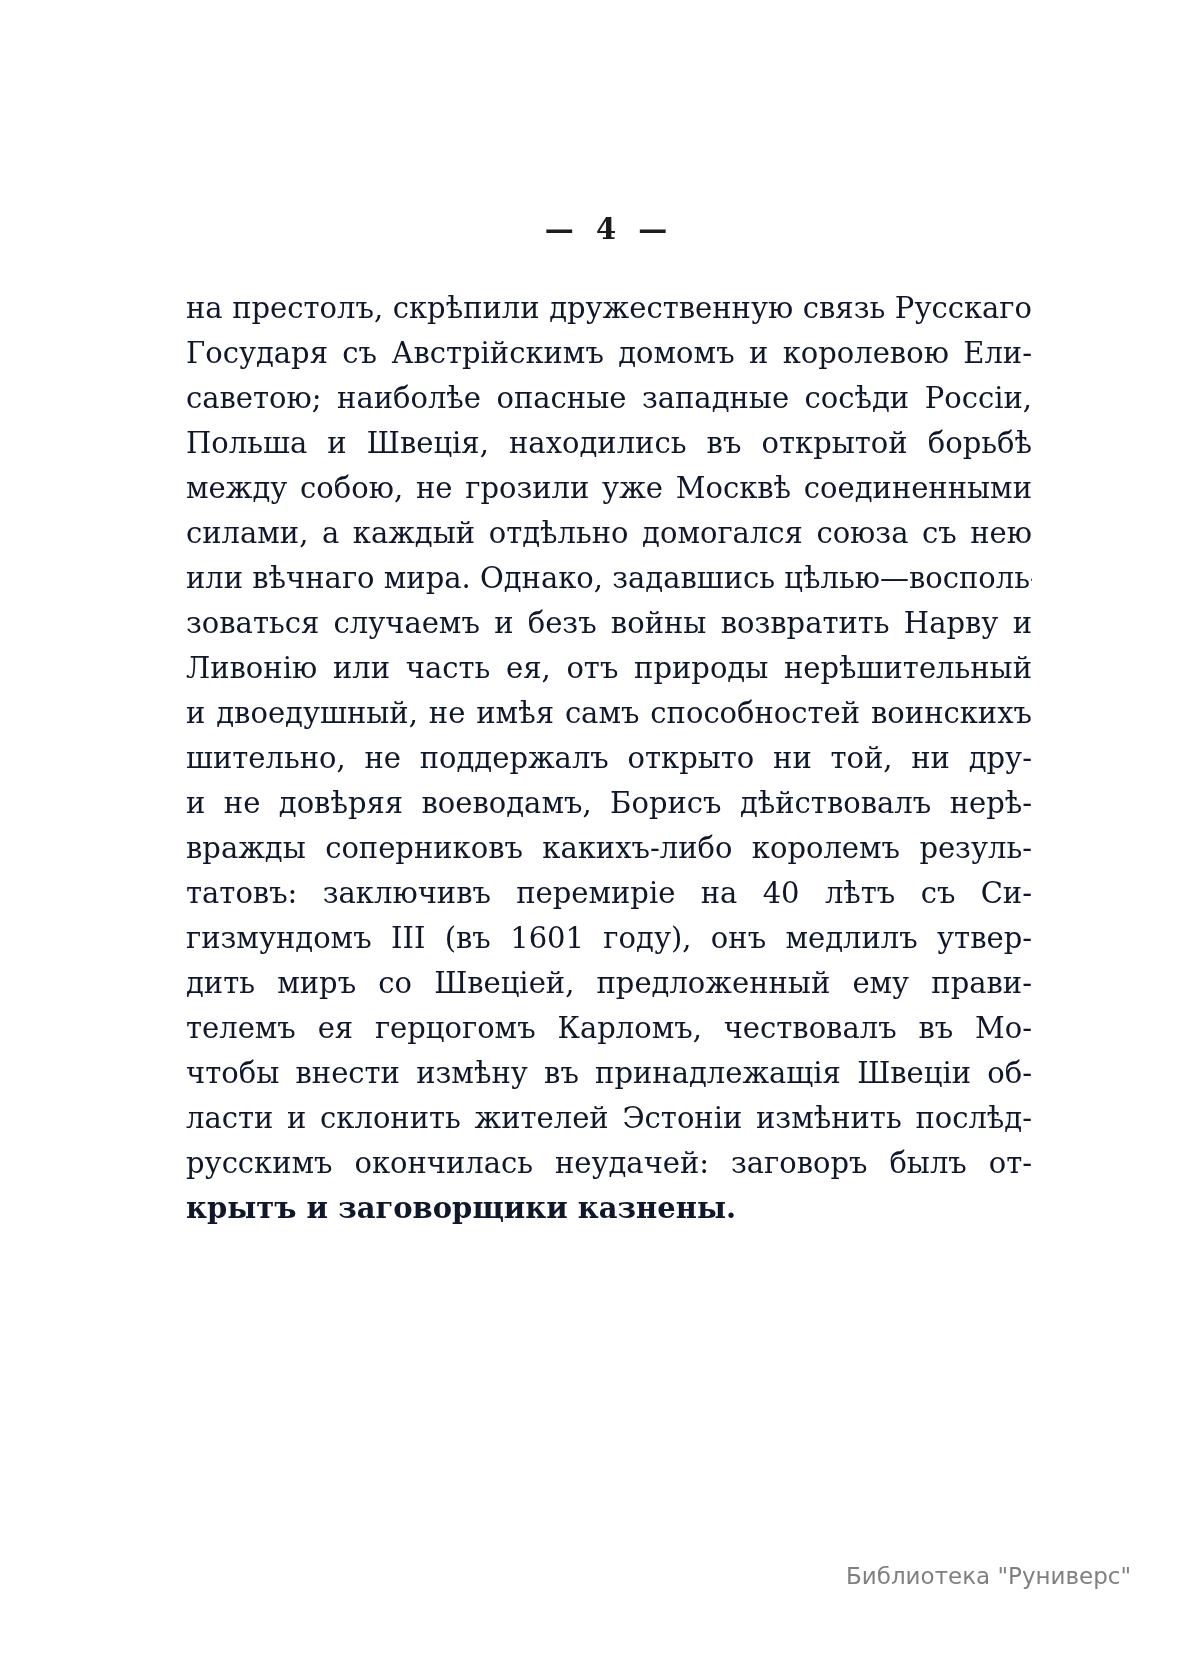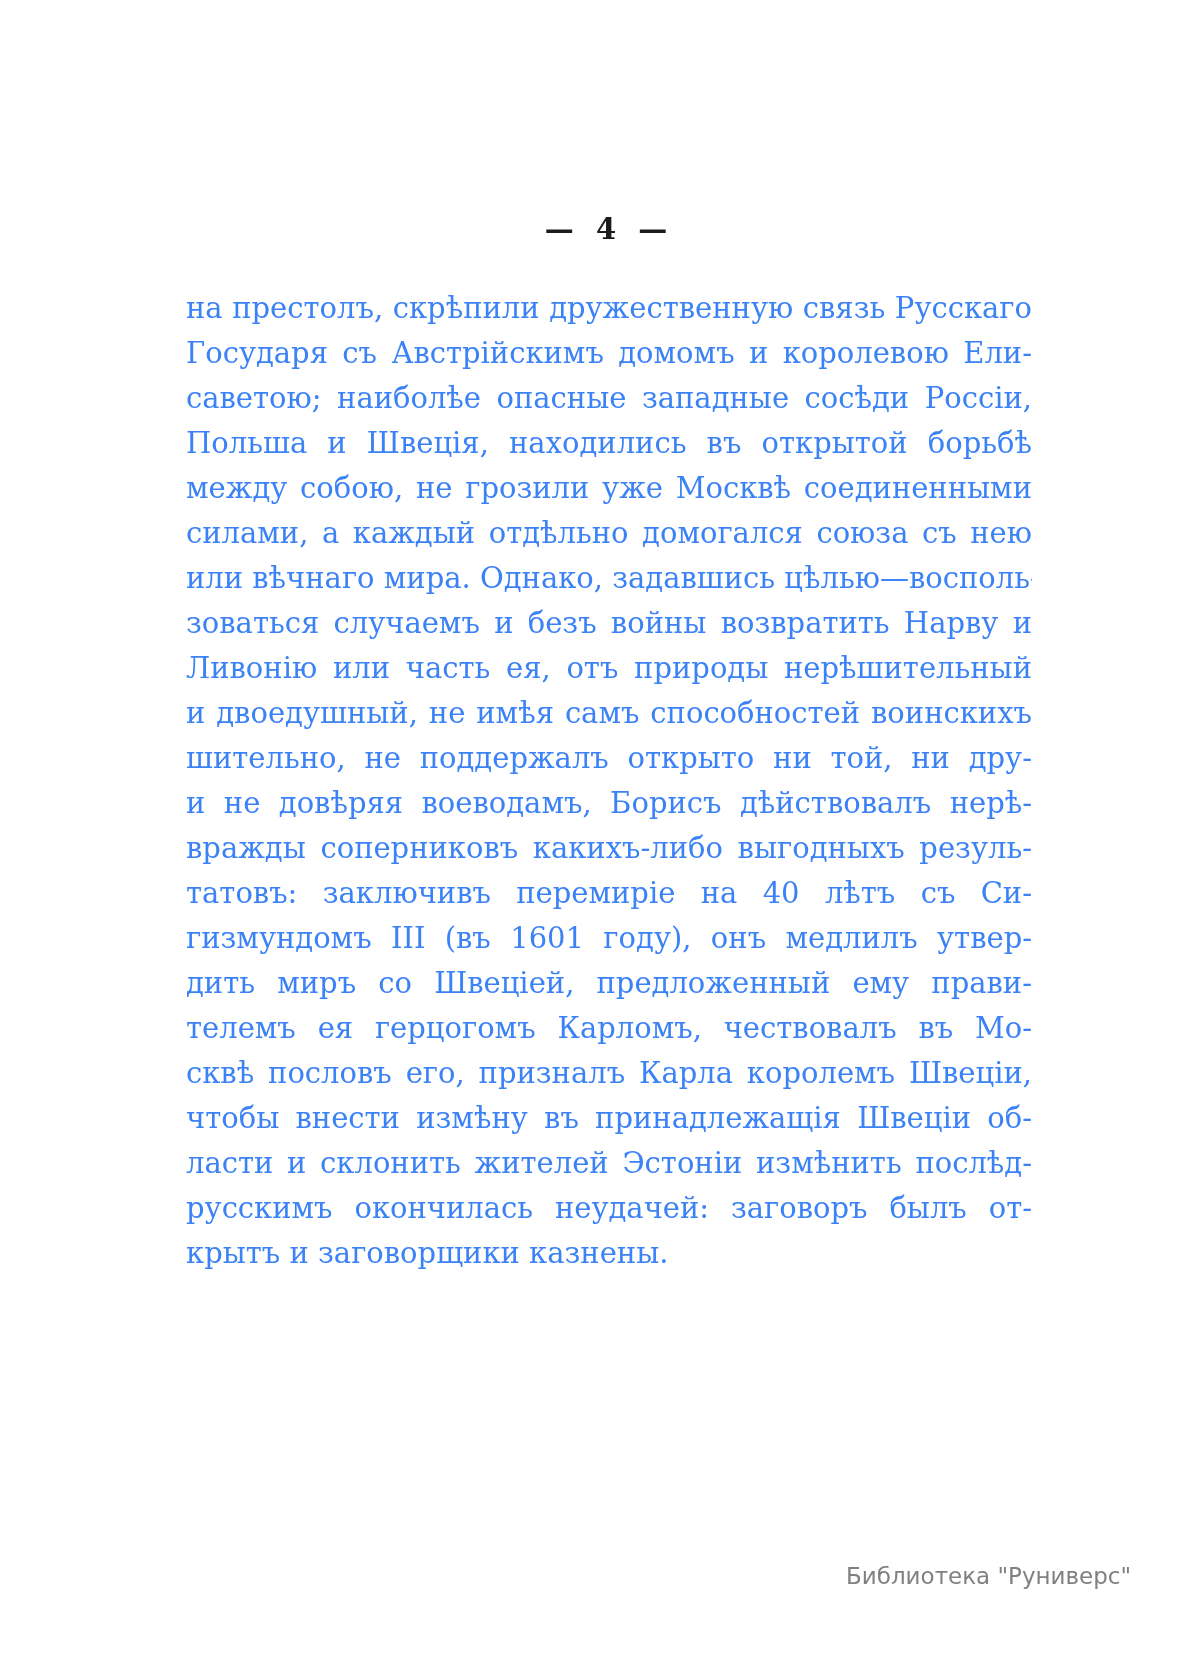--- a/index.html
+++ b/index.html
@@ -27,32 +27,33 @@
     letter-spacing: 6px;
     color: #1c1c1c;
   }
   .text-block {
     position: absolute;
     top: 286px;
     left: 186px;
     width: 846px;
     font-size: 29px;
     line-height: 45px;
-    color: #3b82f6;
+    color: #0f172a;
   }
   .line {
     height: 45px;
     white-space: nowrap;
     text-align: justify;
     text-align-last: justify;
     overflow: hidden;
   }
   .line--end {
     text-align: left;
     text-align-last: left;
+    font-weight: bold;
   }
   .line--indent {
     text-indent: 44px;
   }
   .watermark {
     position: absolute;
     top: 1563px;
     left: 846px;
     width: 270px;
     font-family: "DejaVu Sans", "Liberation Sans", sans-serif;
@@ -74,26 +75,25 @@
     <div class="line">саветою; наиболѣе опасные западные сосѣди Россіи,</div>
     <div class="line">Польша и Швеція, находились въ открытой борьбѣ</div>
     <div class="line">между собою, не грозили уже Москвѣ соединенными</div>
     <div class="line">силами, а каждый отдѣльно домогался союза съ нею</div>
     <div class="line">или вѣчнаго мира. Однако, задавшись цѣлью—восполь-</div>
     <div class="line">зоваться случаемъ и безъ войны возвратить Нарву и</div>
     <div class="line">Ливонію или часть ея, отъ природы нерѣшительный</div>
     <div class="line">и двоедушный, не имѣя самъ способностей воинскихъ</div>
     <div class="line">шительно, не поддержалъ открыто ни той, ни дру-</div>
     <div class="line">и не довѣряя воеводамъ, Борисъ дѣйствовалъ нерѣ-</div>
-    <div class="line">вражды соперниковъ какихъ-либо выгодныхъ резуль-</div>
+    <div class="line">вражды соперниковъ какихъ-либо королемъ резуль-</div>
     <div class="line">татовъ: заключивъ перемиріе на 40 лѣтъ съ Си-</div>
     <div class="line">гизмундомъ III (въ 1601 году), онъ медлилъ утвер-</div>
     <div class="line">дить миръ со Швеціей, предложенный ему прави-</div>
     <div class="line">телемъ ея герцогомъ Карломъ, чествовалъ въ Мо-</div>
-    <div class="line">сквѣ пословъ его, призналъ Карла королемъ Швеціи,</div>
     <div class="line">чтобы внести измѣну въ принадлежащія Швеціи об-</div>
     <div class="line">ласти и склонить жителей Эстоніи измѣнить послѣд-</div>
     <div class="line">русскимъ окончилась неудачей: заговоръ былъ от-</div>
     <div class="line line--end">крытъ и заговорщики казнены.</div>
   </div>
 
   <div class="watermark">Библиотека "Руниверс"</div>
 
 </div>
 

